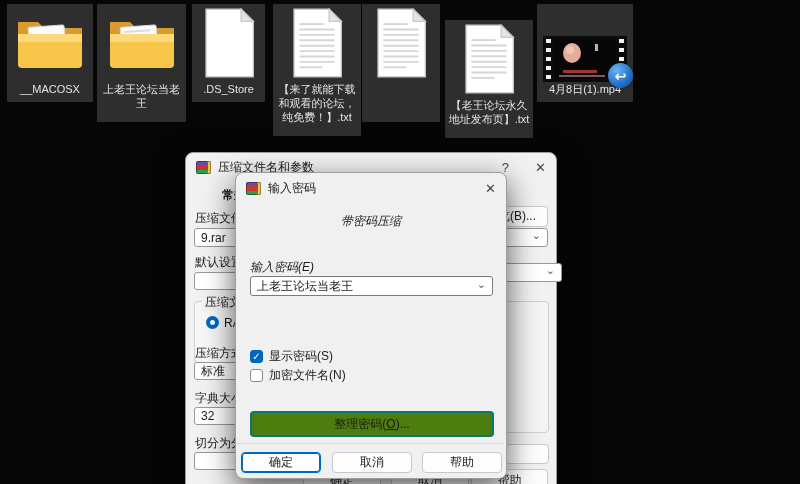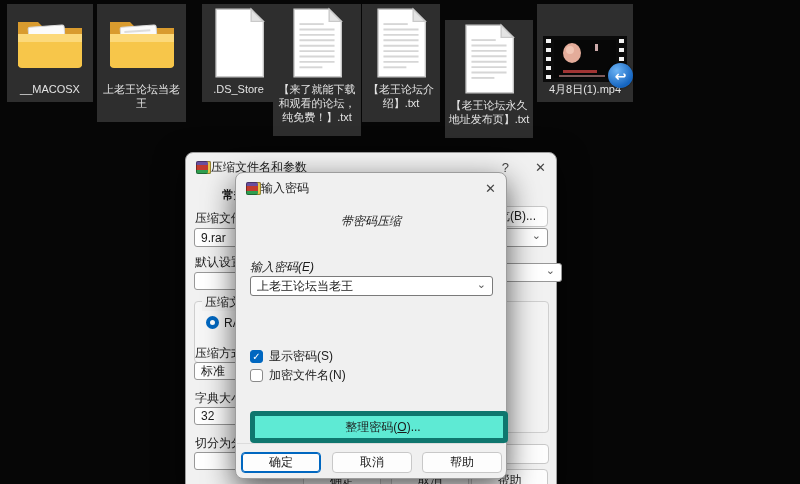--- a/index.html
+++ b/index.html
@@ -27,21 +27,21 @@
     background:radial-gradient(circle at 35% 30%,#6db4f5,#1565c0 70%);
     color:#fff;font-weight:bold;font-size:14px;display:flex;align-items:center;justify-content:center;
     box-shadow:0 0 2px rgba(0,0,0,.6);
   }
   
   .dlg{
     position:absolute;background:#f1f1f1;border:1px solid #9d9d9d;border-radius:8px;
     box-shadow:0 10px 30px rgba(0,0,0,.65);color:#1b1b1b;font-size:12px;
   }
   .titlebar{
-    height:28px;display:flex;align-items:center;padding:0 10px;
+    height:28px;display:flex;align-items:center;padding:0 10px;gap:7px;
     border-radius:8px 8px 0 0;
   }
   .titletext{font-size:12px;color:#1b1b1b;white-space:nowrap;}
   .cap{margin-left:auto;display:flex;gap:26px;color:#444;}
   .capbtn{font-size:13px;color:#454545;cursor:pointer;line-height:1;}
   .rarico{width:15px;height:13px;display:inline-block;border-radius:2px;overflow:hidden;flex:none;
     background:linear-gradient(#6a4e9e 0 34%,#c23b2e 34% 67%,#2f9e4f 67% 100%);
     box-shadow:inset 0 0 0 1px rgba(0,0,0,.35), inset -3px 0 0 #e7c94c;}
   .lbl{position:absolute;white-space:nowrap;color:#1b1b1b;}
   .fld{
@@ -61,21 +61,21 @@
     position:absolute;width:13px;height:13px;border-radius:50%;
     border:4px solid #0067c0;background:#fff;box-sizing:border-box;
   }
   .cbrow{position:absolute;display:flex;align-items:center;gap:6px;}
   .cb{width:13px;height:13px;border:1px solid #8a8a8a;border-radius:3px;background:#fff;
       box-sizing:border-box;display:flex;align-items:center;justify-content:center;
       color:#fff;font-size:10px;line-height:1;}
   .cb.checked{background:#0067c0;border-color:#0067c0;}
   .sep{position:absolute;height:1px;background:#dcdcdc;}
   .organize{
-    background:#5eead4;border:5px solid #0f766e;padding-left:8px;
+    background:#4d7c0f;border:2px solid #0f766e;
   }
   .mn{text-decoration:underline;}
 </style>
 </head>
 <body>
 
 <div class="tile" style="left:7px;top:4px;width:86px;height:98px;">
   <div class="ico">
     <svg width="70" height="58" viewBox="0 0 70 58">
       <path d="M3 8 h20 l6 6 h38 v38 h-64 z" fill="#d99b2e"></path>
@@ -94,21 +94,21 @@
       <rect x="14" y="12" width="36" height="28" rx="2" fill="#fbfbfb" stroke="#d8d8d8" transform="rotate(-4 32 26)"></rect>
       <rect x="18" y="16" width="26" height="2" fill="#dcdcdc" transform="rotate(-4 32 26)"></rect>
       <rect x="18" y="21" width="26" height="2" fill="#dcdcdc" transform="rotate(-4 32 26)"></rect>
       <path d="M3 20 h64 v30 a4 4 0 0 1 -4 4 h-56 a4 4 0 0 1 -4 -4 z" fill="#f7c64a"></path>
       <path d="M3 20 h64 v8 h-64 z" fill="#fcd97a"></path>
     </svg>
   </div>
   <div class="tlabel">上老王论坛当老王</div>
 </div>
 
-<div class="tile" style="left:202px;top:4px;width:73px;height:98px;">
+<div class="tile" style="left:192px;top:4px;width:73px;height:98px;">
   <div class="ico">
     <svg width="54" height="72" viewBox="0 0 40 52">
       <path d="M3 1 h26 l9 9 v41 h-35 z" fill="#ffffff" stroke="#c9c9c9"></path>
       <path d="M29 1 l9 9 h-9 z" fill="#e4e4e4" stroke="#c9c9c9"></path>
     </svg>
   </div>
   <div class="tlabel">.DS_Store</div>
 </div>
 
 <div class="tile" style="left:273px;top:4px;width:88px;height:132px;align-items:center;">
@@ -143,21 +143,20 @@
         <line x1="7" y1="20" x2="33" y2="20"></line>
           <line x1="7" y1="24" x2="33" y2="24"></line>
         <line x1="7" y1="28" x2="33" y2="28"></line>
           <line x1="7" y1="32" x2="33" y2="32"></line>
         <line x1="7" y1="36" x2="33" y2="36"></line>
           <line x1="7" y1="40" x2="33" y2="40"></line>
         <line x1="7" y1="44" x2="24" y2="44"></line>
       </g>
     </svg>
   </div>
-  <div class="tlabel">【老王论坛介绍】.txt</div>
 </div>
 
 <div class="tile" style="left:445px;top:4px;width:88px;height:118px;margin-top:16px;">
   <div class="ico">
     <svg width="54" height="72" viewBox="0 0 40 52">
       <path d="M3 1 h26 l9 9 v41 h-35 z" fill="#ffffff" stroke="#c9c9c9"></path>
       <path d="M29 1 l9 9 h-9 z" fill="#e4e4e4" stroke="#c9c9c9"></path>
       <g stroke="#d6d6d6" stroke-width="1.4">
         <line x1="7" y1="12" x2="25" y2="12"></line>
           <line x1="7" y1="16" x2="33" y2="16"></line>

